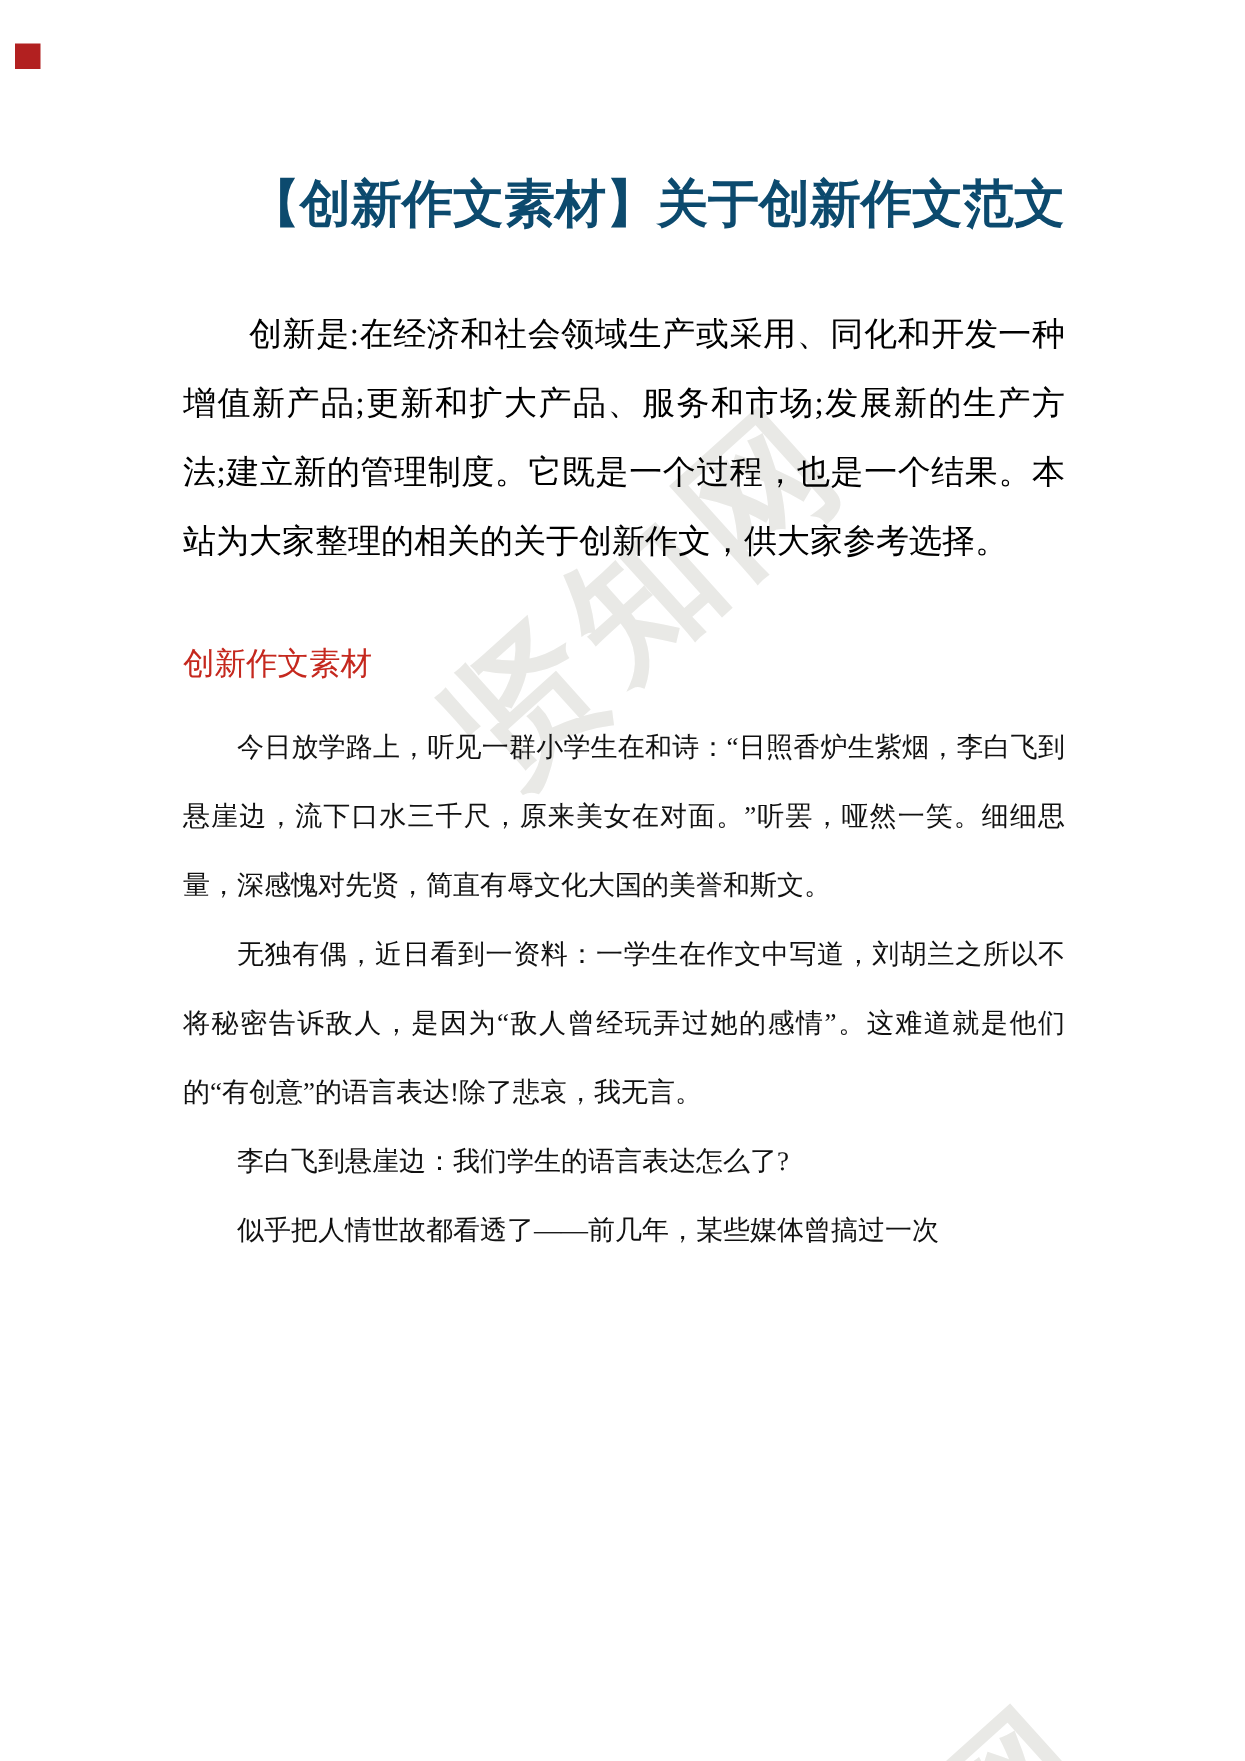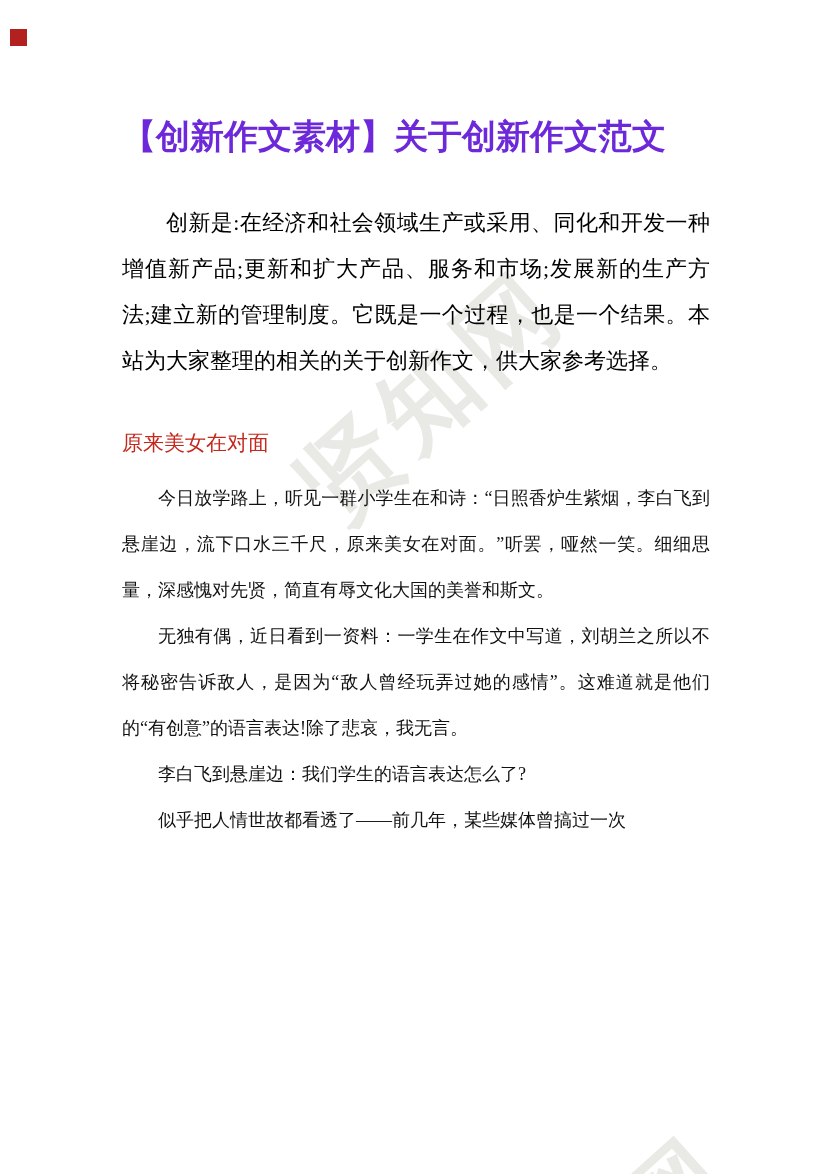--- a/index.html
+++ b/index.html
@@ -45,22 +45,22 @@
     top: 0;
     width: 588px;
     z-index: 1;
   }
   .doc-title {
     margin: 112px 0 0 0;
     font-family: "Liberation Sans", "DejaVu Sans", sans-serif;
     font-weight: 700;
     font-size: 34px;
     line-height: 48px;
-    color: #6d28d9;
-    text-align: left;
+    color: #0c4a6e;
+    text-align: right;
     white-space: nowrap;
   }
   .intro-paragraph {
     margin: 40px 0 0 0;
     font-size: 22px;
     line-height: 46px;
     color: #000000;
     text-align: justify;
     text-indent: 2em;
   }
@@ -94,21 +94,21 @@
   <div class="watermark wm-center">贤知网</div>
 
   <div class="watermark wm-bottom">贤知网</div>
 
   <div class="content">
 
     <h1 class="doc-title">【创新作文素材】关于创新作文范文</h1>
 
     <p class="intro-paragraph">创新是:在经济和社会领域生产或采用、同化和开发一种增值新产品;更新和扩大产品、服务和市场;发展新的生产方法;建立新的管理制度。它既是一个过程，也是一个结果。本站为大家整理的相关的关于创新作文，供大家参考选择。</p>
 
-    <h2 class="section-heading">原来美女在对面</h2>
+    <h2 class="section-heading">创新作文素材</h2>
 
     <p class="body-paragraph first-after-heading">今日放学路上，听见一群小学生在和诗：“日照香炉生紫烟，李白飞到悬崖边，流下口水三千尺，原来美女在对面。”听罢，哑然一笑。细细思量，深感愧对先贤，简直有辱文化大国的美誉和斯文。</p>
 
     <p class="body-paragraph">无独有偶，近日看到一资料：一学生在作文中写道，刘胡兰之所以不将秘密告诉敌人，是因为“敌人曾经玩弄过她的感情”。这难道就是他们的“有创意”的语言表达!除了悲哀，我无言。</p>
 
     <p class="body-paragraph">李白飞到悬崖边：我们学生的语言表达怎么了?</p>
 
 
     <p class="body-paragraph">似乎把人情世故都看透了——前几年，某些媒体曾搞过一次</p>
 

